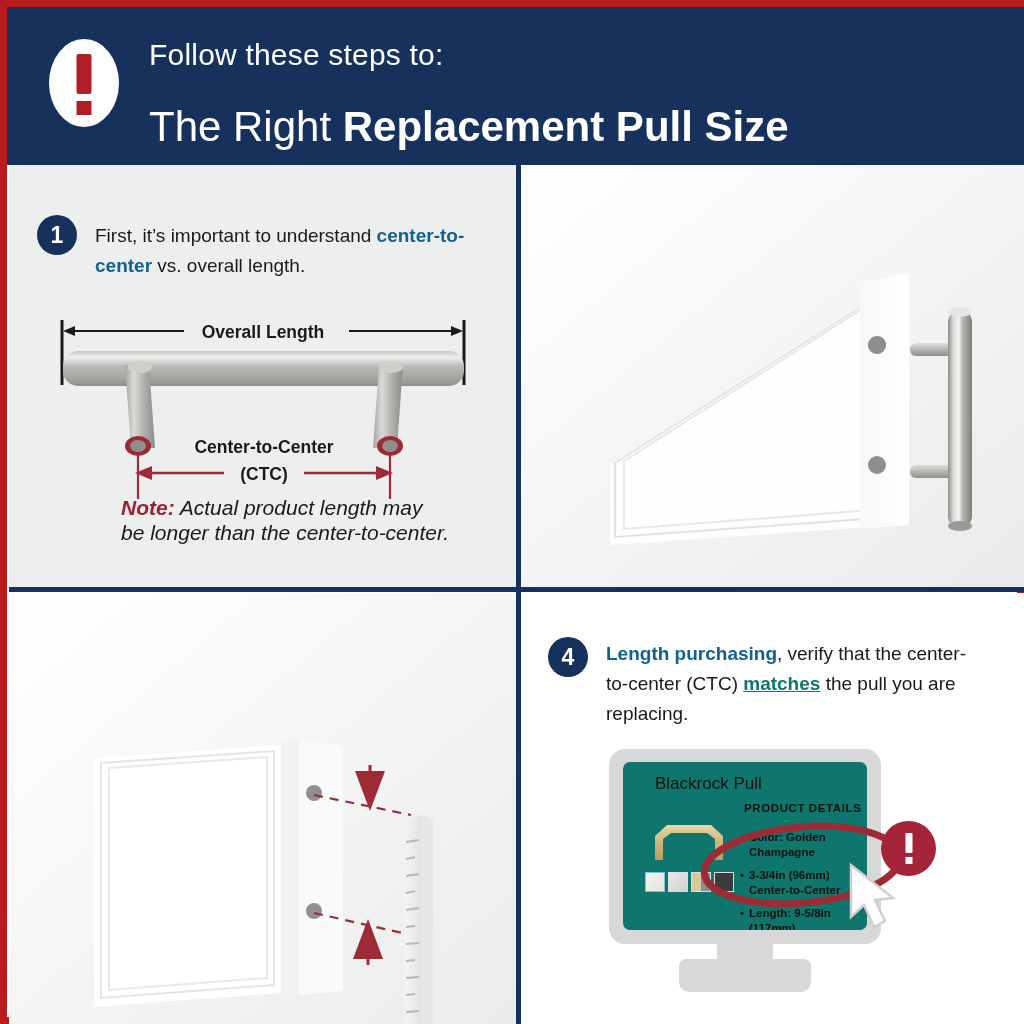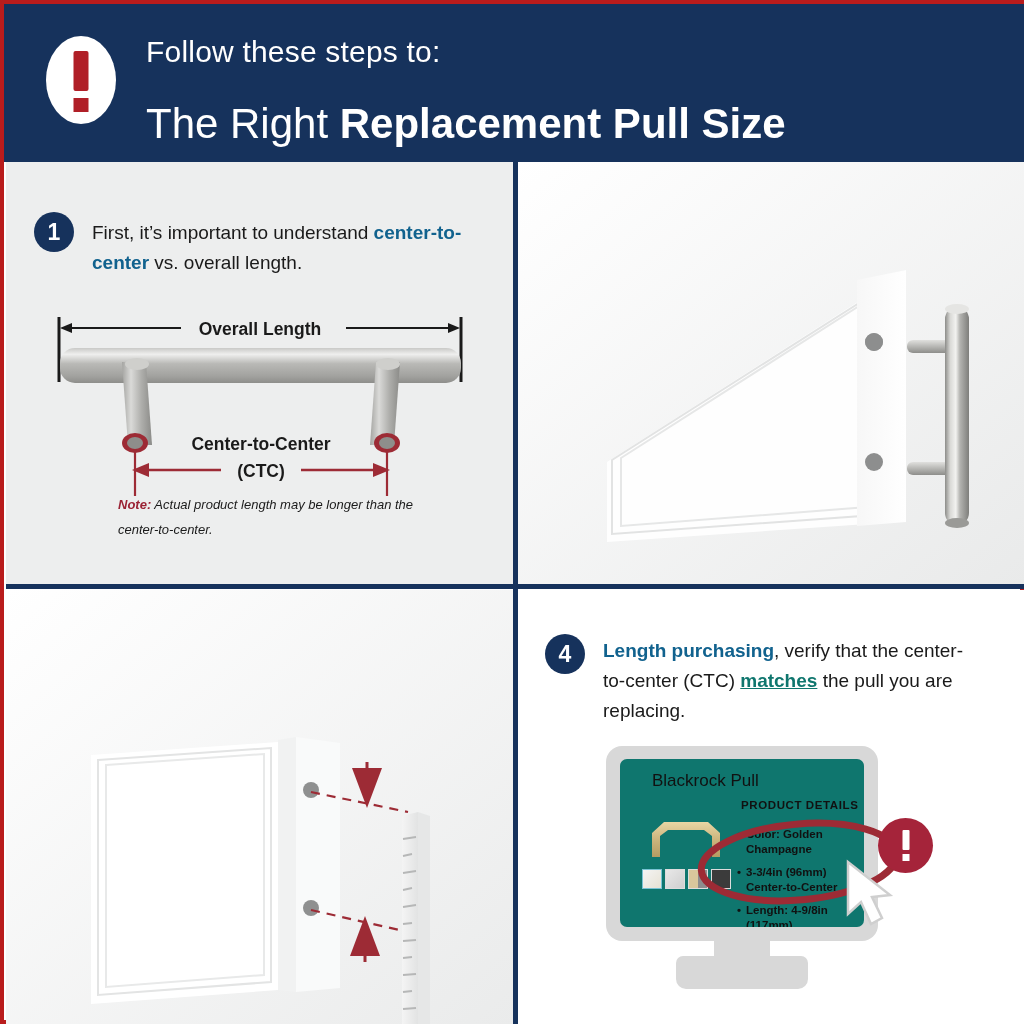--- a/index.html
+++ b/index.html
@@ -2,21 +2,21 @@
 <html><head>
 <meta charset="utf-8">
 <style>
   html,body{margin:0;padding:0;}
   body{
     width:1024px;height:1024px;overflow:hidden;
     font-family:"Liberation Sans","DejaVu Sans",sans-serif;
     background:#ffffff;
   }
   #page{position:relative;width:1024px;height:1024px;background:#fff;
-        border:4px solid #b91c1c;box-sizing:border-box;}
+        border:7px solid #b91c1c;box-sizing:border-box;}
 
   
   .header{position:absolute;left:0;top:0;width:1024px;height:158px;
           background:#16325c;box-sizing:border-box;}
   .hdr-icon{position:absolute;left:42px;top:32px;width:70px;height:88px;
             background:#ffffff;border-radius:50%;}
   .hdr-icon .bang{position:absolute;left:50%;top:15px;transform:translateX(-50%);
             width:15px;height:40px;background:#b01f27;
             border-radius:2px;}
   .hdr-icon .dot{position:absolute;left:50%;top:62px;transform:translateX(-50%);
@@ -42,21 +42,21 @@
          background:#16325c;color:#fff;font-size:23px;font-weight:700;
          display:flex;align-items:center;justify-content:center;}
   .steptxt{position:absolute;font-size:19px;line-height:30px;color:#1a1a1a;}
   .steptxt .bl{color:#11628e;font-weight:700;}
   .steptxt .ul{color:#0f766e;font-weight:700;text-decoration:underline;}
   .steptxt .it{font-style:italic;}
 
   
   .d1{position:absolute;left:0;top:0;width:509px;height:424px;}
   .note{position:absolute;left:114px;top:488px;width:330px;
-        font-size:13px;line-height:25px;font-style:italic;color:#1a1a1a;}
+        font-size:21px;line-height:25px;font-style:italic;color:#1a1a1a;}
   .note b{color:#9b2335;font-style:italic;font-weight:700;}
 
   
   .mon{position:absolute;left:602px;top:742px;width:272px;height:195px;
        background:#d8d8d8;border-radius:16px;}
   .mon-screen{position:absolute;left:14px;top:13px;width:244px;height:168px;
        background:#0f766e;border-radius:7px;overflow:hidden;}
   .mon-neck{position:absolute;left:710px;top:935px;width:56px;height:22px;background:#d8d8d8;}
   .mon-base{position:absolute;left:672px;top:952px;width:132px;height:33px;
        background:#d8d8d8;border-radius:7px 7px 10px 10px;}
@@ -269,21 +269,21 @@
   <div class="mon-neck"></div>
   <div class="mon-base"></div>
   <div class="mon">
     <div class="mon-screen">
       <div class="prodtitle">Blackrock Pull</div>
       <div class="pdlabel">PRODUCT DETAILS</div>
       <div class="bullets">
         <ul>
           <li>Color: Golden Champagne</li>
           <li>3-3/4in (96mm) Center-to-Center</li>
-          <li>Length: 4-9/8in (117mm)</li>
+          <li>Length: 9-5/8in (117mm)</li>
         </ul>
       </div>
 
       <svg style="position:absolute;left:22px;top:50px;" width="90" height="55" viewBox="0 0 90 55">
         <defs>
           <linearGradient id="gold" x1="0" y1="0" x2="0" y2="1">
             <stop offset="0" stop-color="#e8d6a4"></stop>
             <stop offset="0.5" stop-color="#cdb57d"></stop>
             <stop offset="1" stop-color="#b49c63"></stop>
           </linearGradient>

